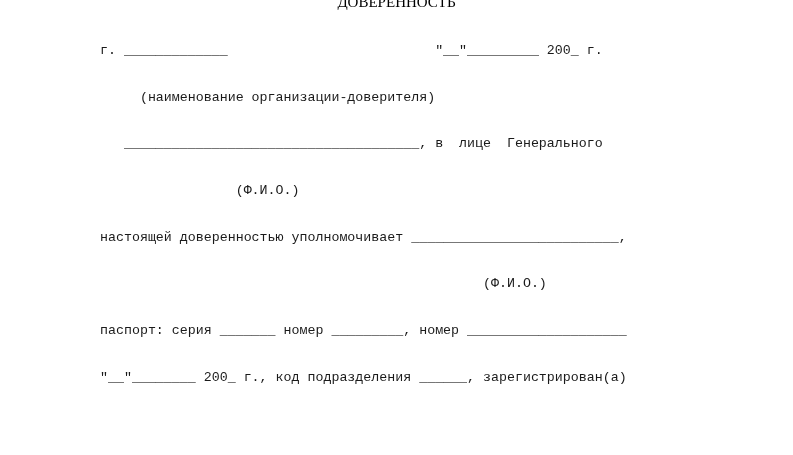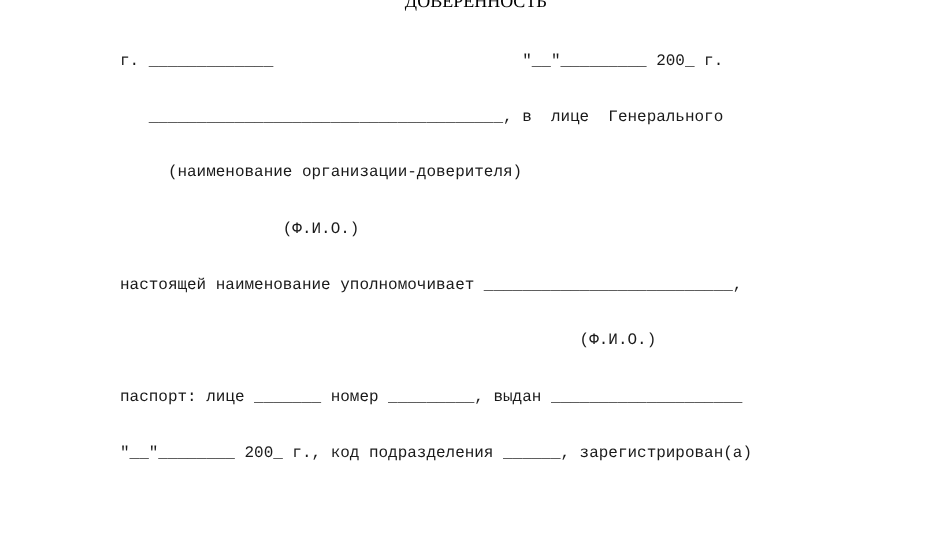--- a/index.html
+++ b/index.html
@@ -19,26 +19,26 @@
   }
   .line { display: block; height: 15.55px; }
 </style>
 </head>
 <body>
 
 <div class="title">ДОВЕРЕННОСТЬ</div>
 
 <div class="doc">
   <span class="line">г. _____________                          "__"_________ 200_ г.</span>
+  <span class="line">     (наименование организации-доверителя)</span>
   <span class="line">   _____________________________________, в  лице  Генерального</span>
-  <span class="line">     (наименование организации-доверителя)</span>
   <span class="line">                 (Ф.И.О.)</span>
-  <span class="line">настоящей наименование уполномочивает __________________________,</span>
+  <span class="line">настоящей доверенностью уполномочивает __________________________,</span>
   <span class="line">                                                (Ф.И.О.)</span>
-  <span class="line">паспорт: лице _______ номер _________, выдан ____________________</span>
+  <span class="line">паспорт: серия _______ номер _________, номер ____________________</span>
   <span class="line">"__"________ 200_ г., код подразделения ______, зарегистрирован(а)</span>
   
   
   
   
   
   
   
   
   

